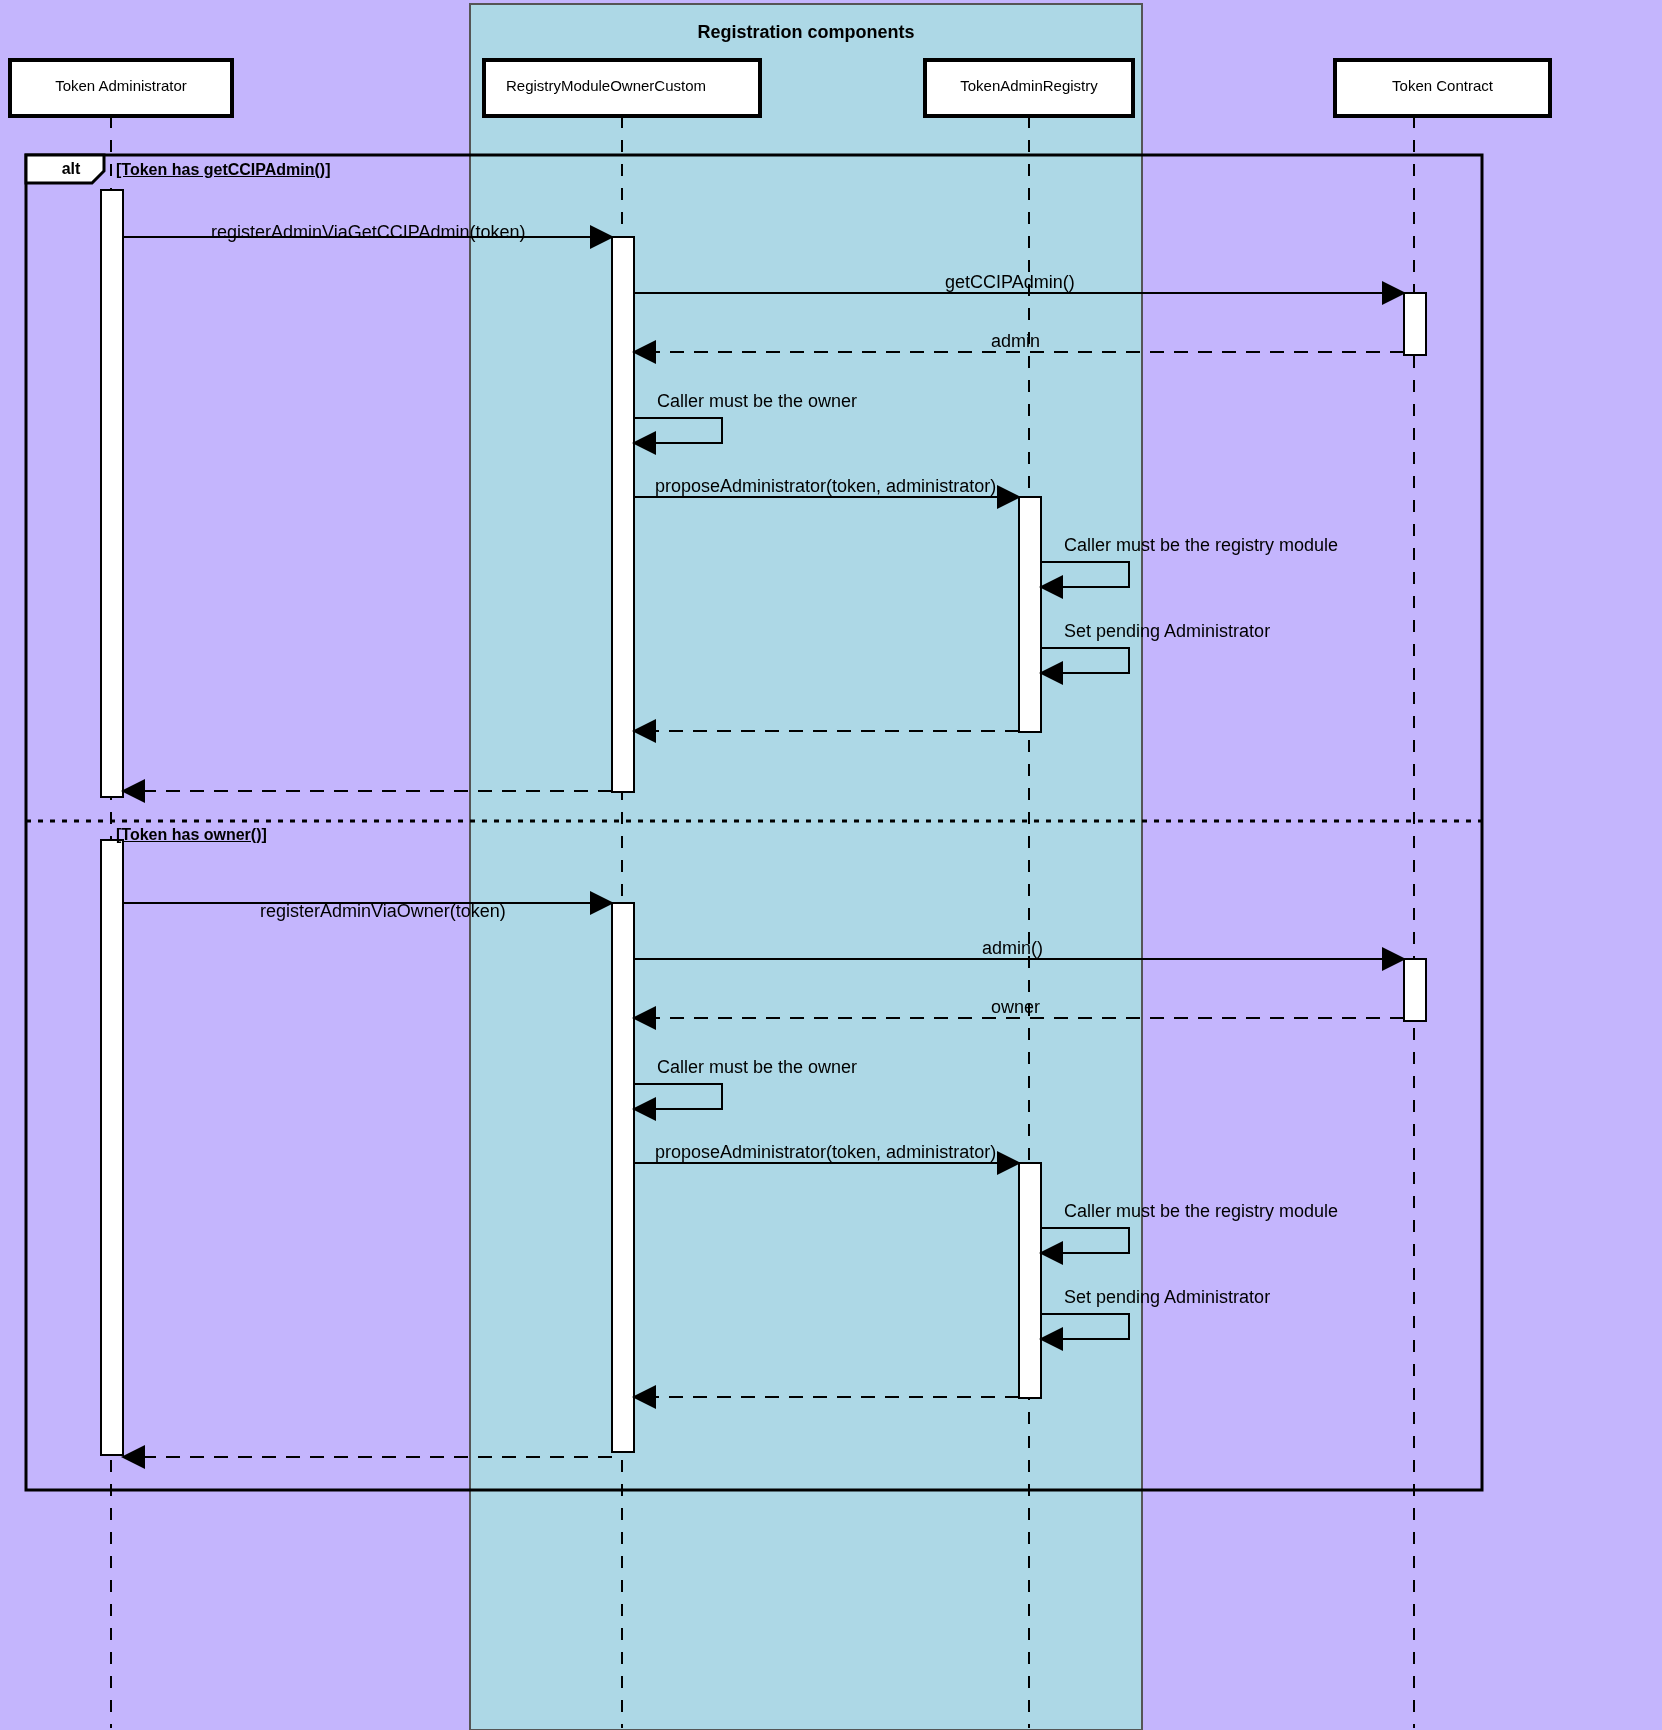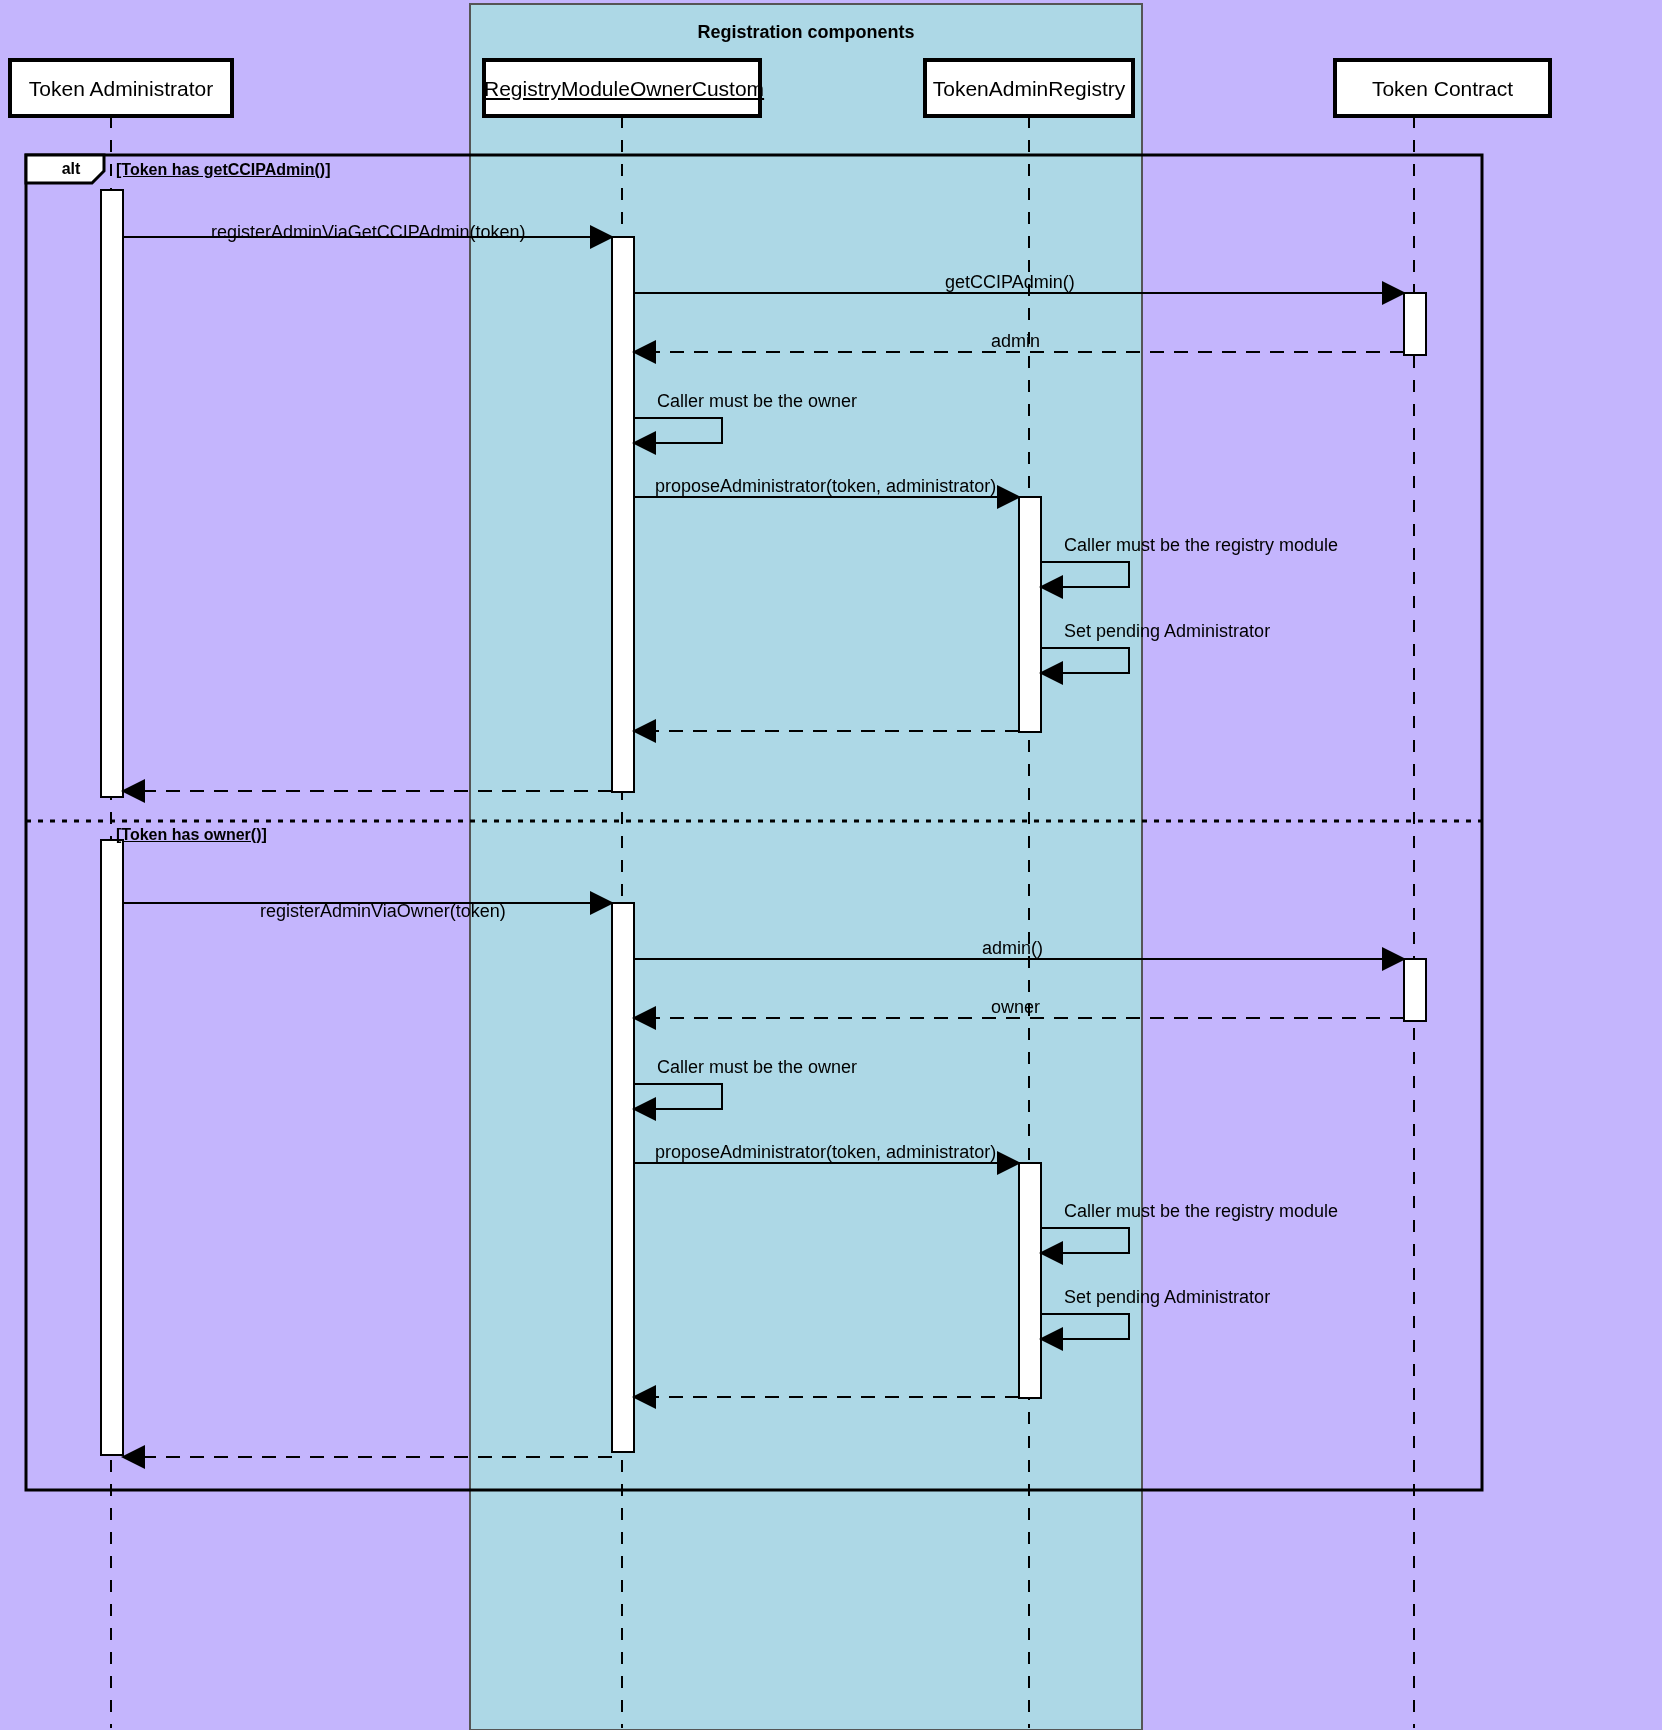--- a/index.html
+++ b/index.html
@@ -1,20 +1,20 @@
 <!DOCTYPE html>
 <html><head>
 <meta charset="utf-8">
 <style>
   html,body{margin:0;padding:0;background:#ffffff;}
   body{font-family:"Liberation Sans",sans-serif;}
   #stage{position:relative;width:1662px;height:1730px;background:#c4b5fd;overflow:hidden;}
   #stage svg{position:absolute;left:0;top:0;}
   .lbl{position:absolute;font-family:"Liberation Sans",sans-serif;color:#000;white-space:nowrap;}
-  .participant-name{font-size:21px;text-align:center;}
+  .participant-name{font-size:15px;text-align:center;}
   .group-title{font-size:18px;font-weight:bold;}
   .msg-label{font-size:18px;}
   .frag-op{font-size:16px;font-weight:bold;text-align:center;}
   .frag-guard{font-size:16px;font-weight:bold;text-decoration:underline;}
 </style>
 </head>
 <body>
 
 <div id="stage">
   <svg id="gfx" width="1662" height="1730" xmlns="http://www.w3.org/2000/svg">
@@ -87,17 +87,17 @@
       <div class="lbl msg-label" style="left: 982px; top: 938px;">admin()</div>
       <div class="lbl msg-label" style="left: 991px; top: 997px;">owner</div>
       <div class="lbl msg-label" style="left: 655px; top: 1142px;">proposeAdministrator(token, administrator)</div>
       <div class="lbl msg-label" style="left: 657px; top: 391px;">Caller must be the owner</div>
       <div class="lbl msg-label" style="left: 1064px; top: 535px;">Caller must be the registry module</div>
       <div class="lbl msg-label" style="left: 1064px; top: 621px;">Set pending Administrator</div>
       <div class="lbl msg-label" style="left: 657px; top: 1057px;">Caller must be the owner</div>
       <div class="lbl msg-label" style="left: 1064px; top: 1201px;">Caller must be the registry module</div>
       <div class="lbl msg-label" style="left: 1064px; top: 1287px;">Set pending Administrator</div>
       <div class="lbl participant-name" style="left: 10px; top: 77px; width: 222px;">Token Administrator</div>
-      <div class="lbl participant-name" style="left: 484px; top: 77px; width: 276px; text-decoration: underline;">RegistryModuleOwnerCustom</div>
+      <div class="lbl participant-name" style="left: 468px; top: 77px; width: 276px;">RegistryModuleOwnerCustom</div>
       <div class="lbl participant-name" style="left: 925px; top: 77px; width: 208px;">TokenAdminRegistry</div>
       <div class="lbl participant-name" style="left: 1335px; top: 77px; width: 215px;">Token Contract</div>
     </div>
 </div>
 
 </body></html>

